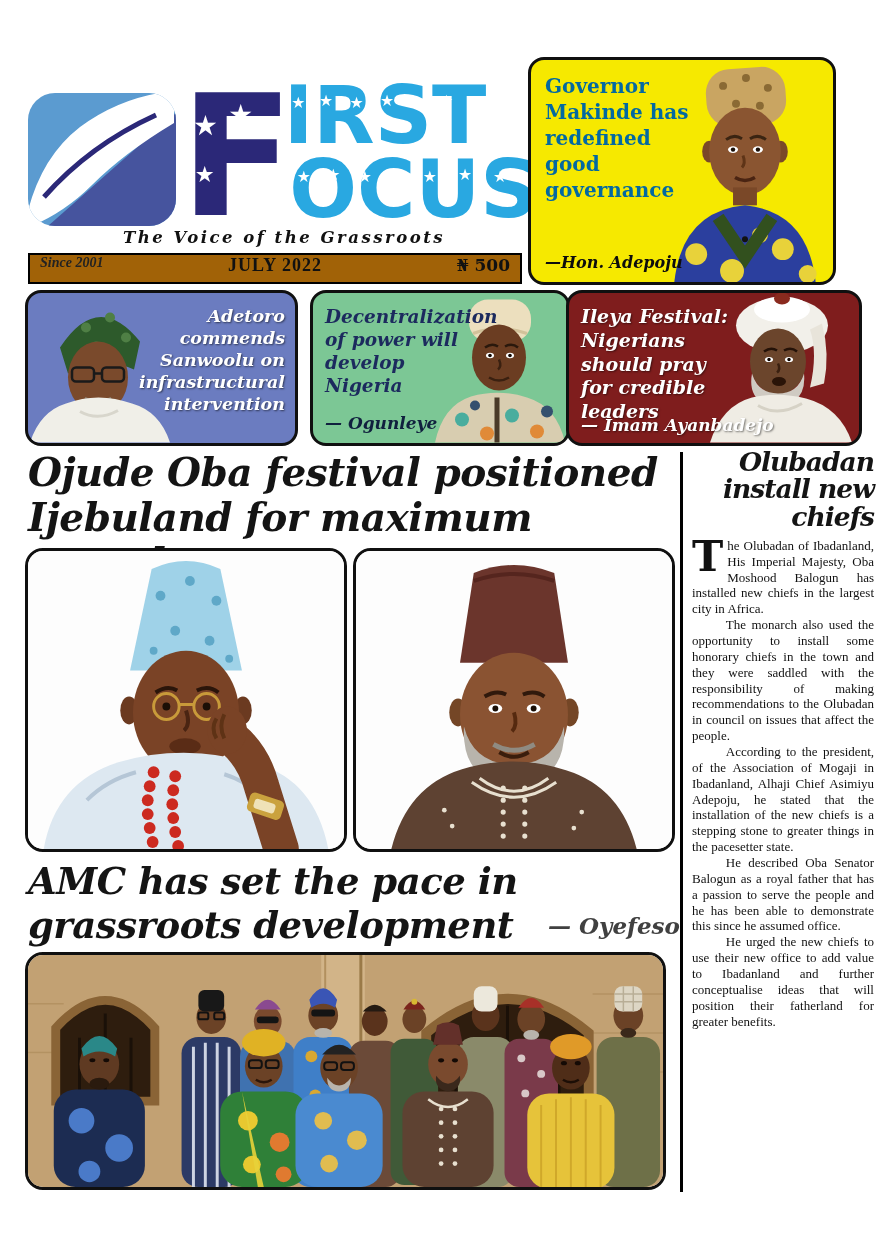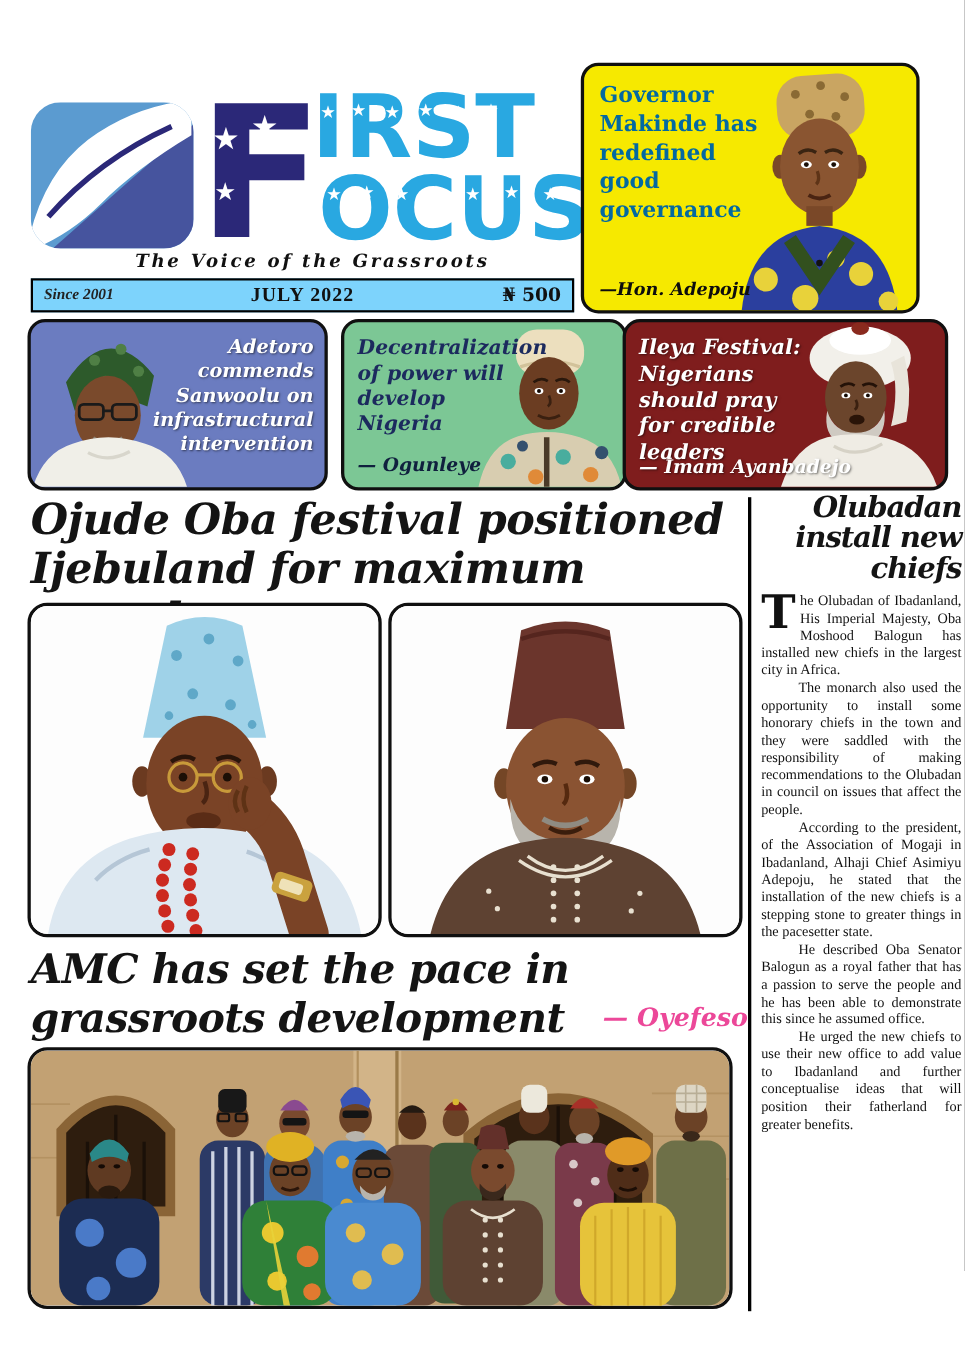--- a/index.html
+++ b/index.html
@@ -7,21 +7,21 @@
         font-family:"Liberation Sans",sans-serif;}
   .abs{position:absolute;}
 
   
   .logo-icon{left:28px;top:93px;width:148px;height:133px;}
   .logo-text{left:180px;top:72px;width:352px;height:160px;}
   .tagline{left:108px;top:228px;width:352px;text-align:center;
            font-family:"DejaVu Serif",serif;font-style:italic;font-weight:bold;
            font-size:16.5px;letter-spacing:2.5px;color:#111;white-space:nowrap;}
   .datebar{left:28px;top:253px;width:494px;height:31px;border:2px solid #000;
-           box-sizing:border-box;display:flex;align-items:center;padding:0 10px;background:#7dd3fc;}
+           box-sizing:border-box;display:flex;align-items:flex-start;padding:0 10px;background:#a16207;}
   .datebar .since{flex:1;font-family:"Liberation Serif",serif;font-style:italic;font-weight:bold;font-size:14px;color:#222;}
   .datebar .issue{font-family:"Liberation Serif",serif;font-weight:bold;font-size:18px;letter-spacing:1px;color:#111;}
   .datebar .price{flex:1;text-align:right;font-family:"DejaVu Serif",serif;font-weight:bold;font-size:17px;color:#111;}
 
   
   .story-box{border:3.5px solid #101010;border-radius:16px;overflow:hidden;box-sizing:border-box;}
   .yellow-box{left:528px;top:57px;width:308px;height:228px;background:#f6e900;}
   .yellow-box .hl{position:absolute;left:14px;top:13px;width:158px;
       font-family:"DejaVu Serif",serif;font-weight:bold;font-size:20px;line-height:1.3;color:#0369a1;}
   .yellow-box .attr{position:absolute;left:14px;bottom:10px;
@@ -45,21 +45,21 @@
   .teaser3 svg{position:absolute;right:0;top:0;height:100%;}
 
   
   .main-headline{left:28px;top:450px;width:658px;
       font-family:"DejaVu Serif",serif;font-weight:bold;font-style:italic;
       font-size:39px;line-height:1.16;color:#141414;letter-spacing:-0.5px;}
   .amc-headline{left:28px;top:860px;width:655px;
       font-family:"DejaVu Serif",serif;font-weight:bold;font-style:italic;
       font-size:37px;line-height:1.18;color:#141414;letter-spacing:-0.5px;}
   .amc-attr{left:548px;top:912px;font-family:"DejaVu Serif",serif;font-weight:bold;font-style:italic;
-      font-size:23px;color:#ec4899;}
+      font-size:23px;color:#404040;}
 
   
   .photo-frame{border:3.5px solid #101010;border-radius:18px;overflow:hidden;background:#fdfdfd;box-sizing:border-box;}
   .portrait-left{left:25px;top:548px;width:322px;height:304px;}
   .portrait-right{left:353px;top:548px;width:322px;height:304px;}
   .group-photo{left:25px;top:952px;width:641px;height:238px;}
   .photo-frame svg{display:block;width:100%;height:100%;}
 
   
   .divider{left:680px;top:452px;width:3px;height:740px;background:#000;}

